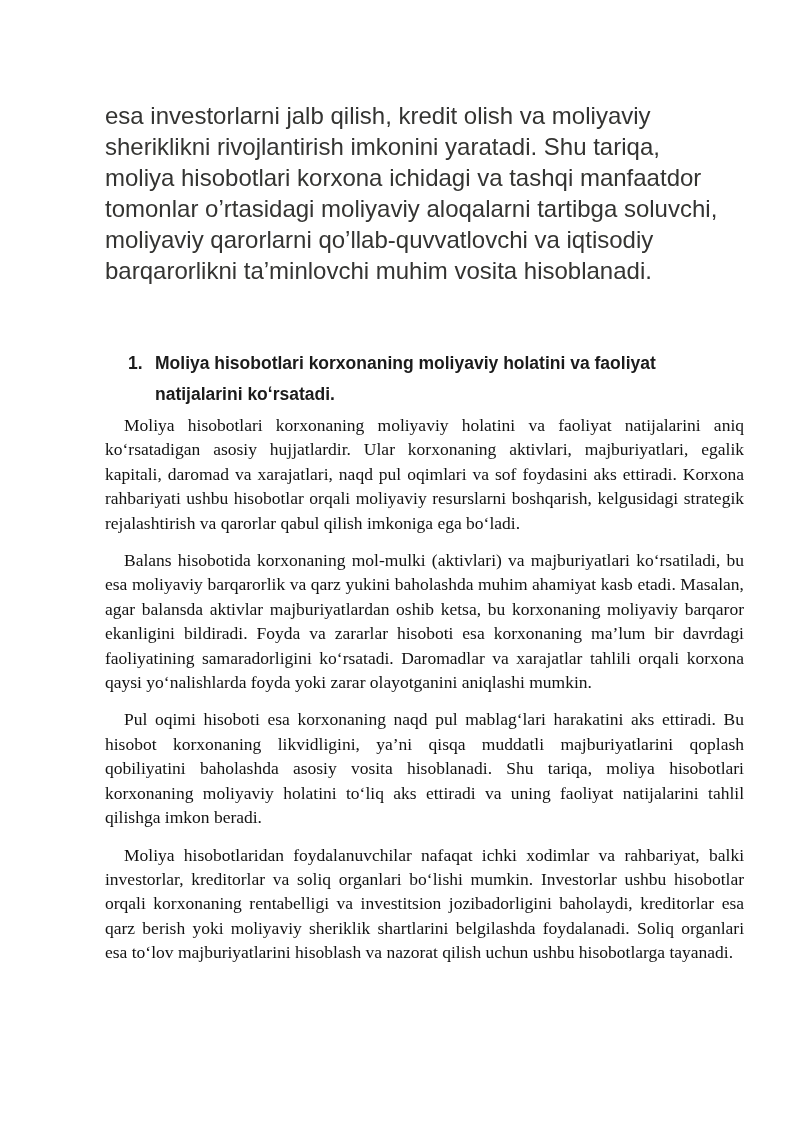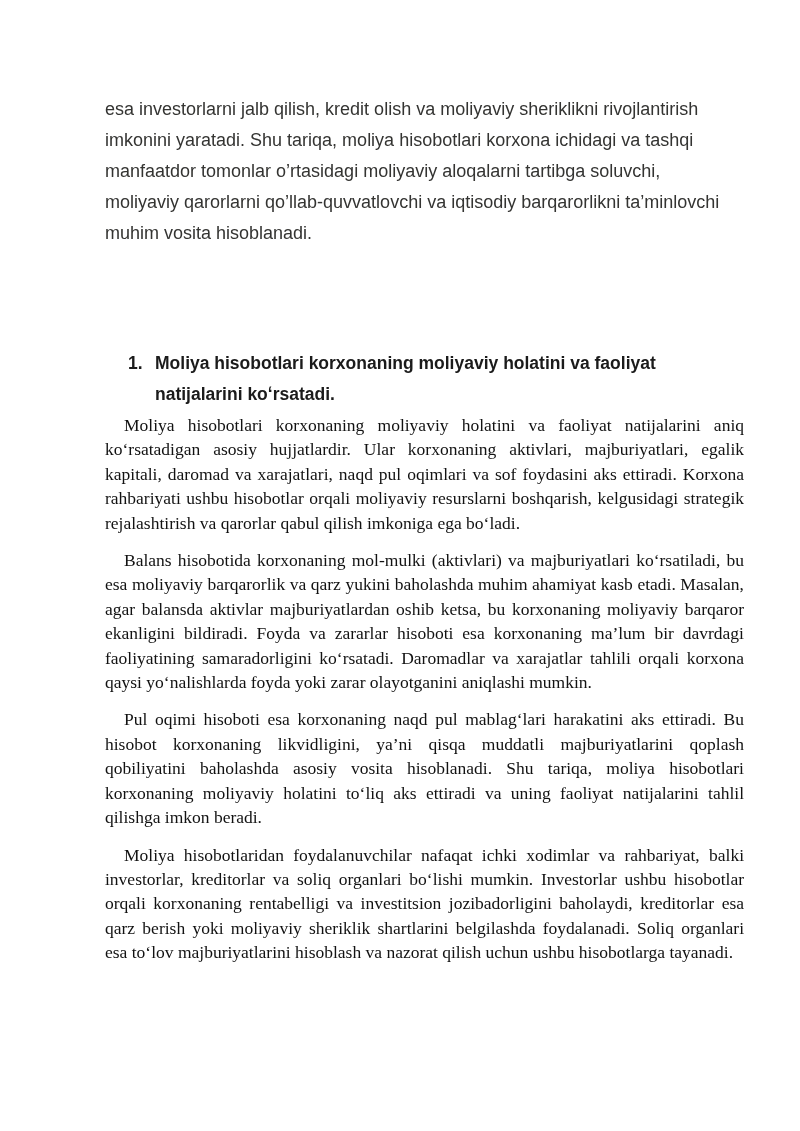--- a/index.html
+++ b/index.html
@@ -13,21 +13,21 @@
     height: 1131px;
     background: #ffffff;
     overflow: hidden;
   }
   .intro {
     position: absolute;
     left: 105px;
     top: 76px;
     width: 628px;
     font-family: "Liberation Sans", "DejaVu Sans", sans-serif;
-    font-size: 18px;
+    font-size: 24px;
     line-height: 31px;
     color: #343432;
     text-align: left;
   }
   .heading {
     position: absolute;
     left: 128px;
     top: 348px;
     width: 612px;
     display: flex;

